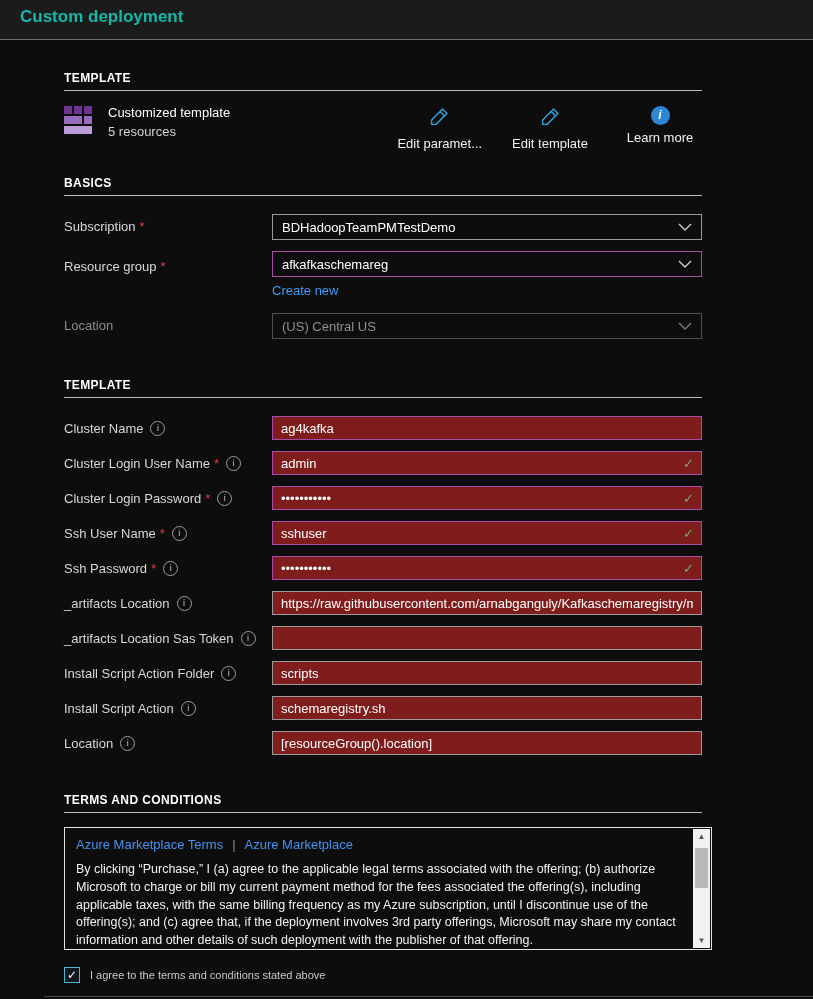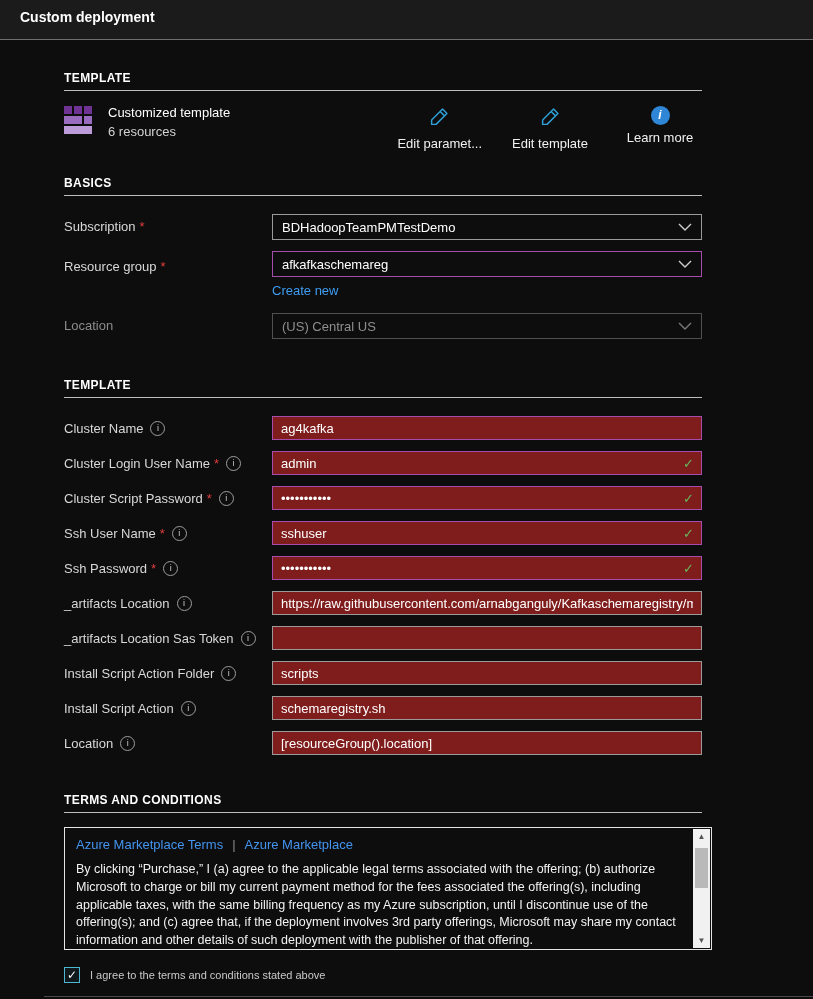--- a/index.html
+++ b/index.html
@@ -4,21 +4,21 @@
 <style>
   html,body{margin:0;padding:0;}
   body{
     width:813px;height:999px;overflow:hidden;
     background:#0d0d0d;
     font-family:"Liberation Sans","DejaVu Sans",sans-serif;
     -webkit-font-smoothing:antialiased;
   }
   
   .hdr{background:#1b1b1b;border-bottom:1px solid #6f6f6f;padding:7px 20px 6px;height:40px;box-sizing:border-box;}
-  .hdr-title{color:#ffffff;font-size:14px;font-weight:bold;line-height:20px;}
+  .hdr-title{color:#14b8a6;font-size:17px;font-weight:bold;line-height:20px;}
   .hdr-sub{color:#a3a3a3;font-size:11px;margin-top:1px;}
   
   .content{padding:0 20px;margin-left:44px;}
   .sec{font-size:12px;font-weight:bold;color:#ffffff;letter-spacing:.4px;}
   .rule{border-bottom:1px solid #bdbdbd;margin-top:5px;width:638px;}
   .sec.t1{padding-top:31px;}
   .sec.t2{padding-top:25px;}
   .sec.t3{padding-top:28px;}
   .sec.t4{padding-top:27px;}
   
@@ -102,21 +102,21 @@
       <div class="r">
           <div class="b w18 c2"></div>
           <div class="b sq c2"></div>
         </div>
       <div class="r">
           <div class="b w28 c3"></div>
         </div>
     </div>
     <div class="tpl-txt">
       <div class="tpl-name">Customized template</div>
-      <div class="tpl-res">6 resources</div>
+      <div class="tpl-res">5 resources</div>
     </div>
     <div class="tpl-actions">
       <div class="tpl-act">
         <span>
           <svg width="21" height="21" viewBox="0 0 24 24" fill="none" stroke="#2f9fd6" stroke-width="1.7" stroke-linejoin="round">
               <path d="M15.5 3.5l5 5L8 21H3v-5L15.5 3.5z"></path>
               <path d="M13 6.5l4.5 4.5"></path>
             </svg>
         </span>
         <span class="lab">Edit paramet...</span>
@@ -210,21 +210,21 @@
         <span class="info-i">i</span>
       </div>
       <div class="ctrl">
         <input class="txt purple haschk" type="text" value="admin" style="">
         <span class="chk-ok">✓</span>
       </div>
     </div>
 
     <div class="row">
       <div class="lbl">
-        <span>Cluster Script Password</span>
+        <span>Cluster Login Password</span>
         <span class="req">*</span>
         <span class="info-i">i</span>
       </div>
       <div class="ctrl">
         <input class="txt purple haschk" type="text" value="•••••••••••" style="">
         <span class="chk-ok">✓</span>
       </div>
     </div>
 
     <div class="row">

